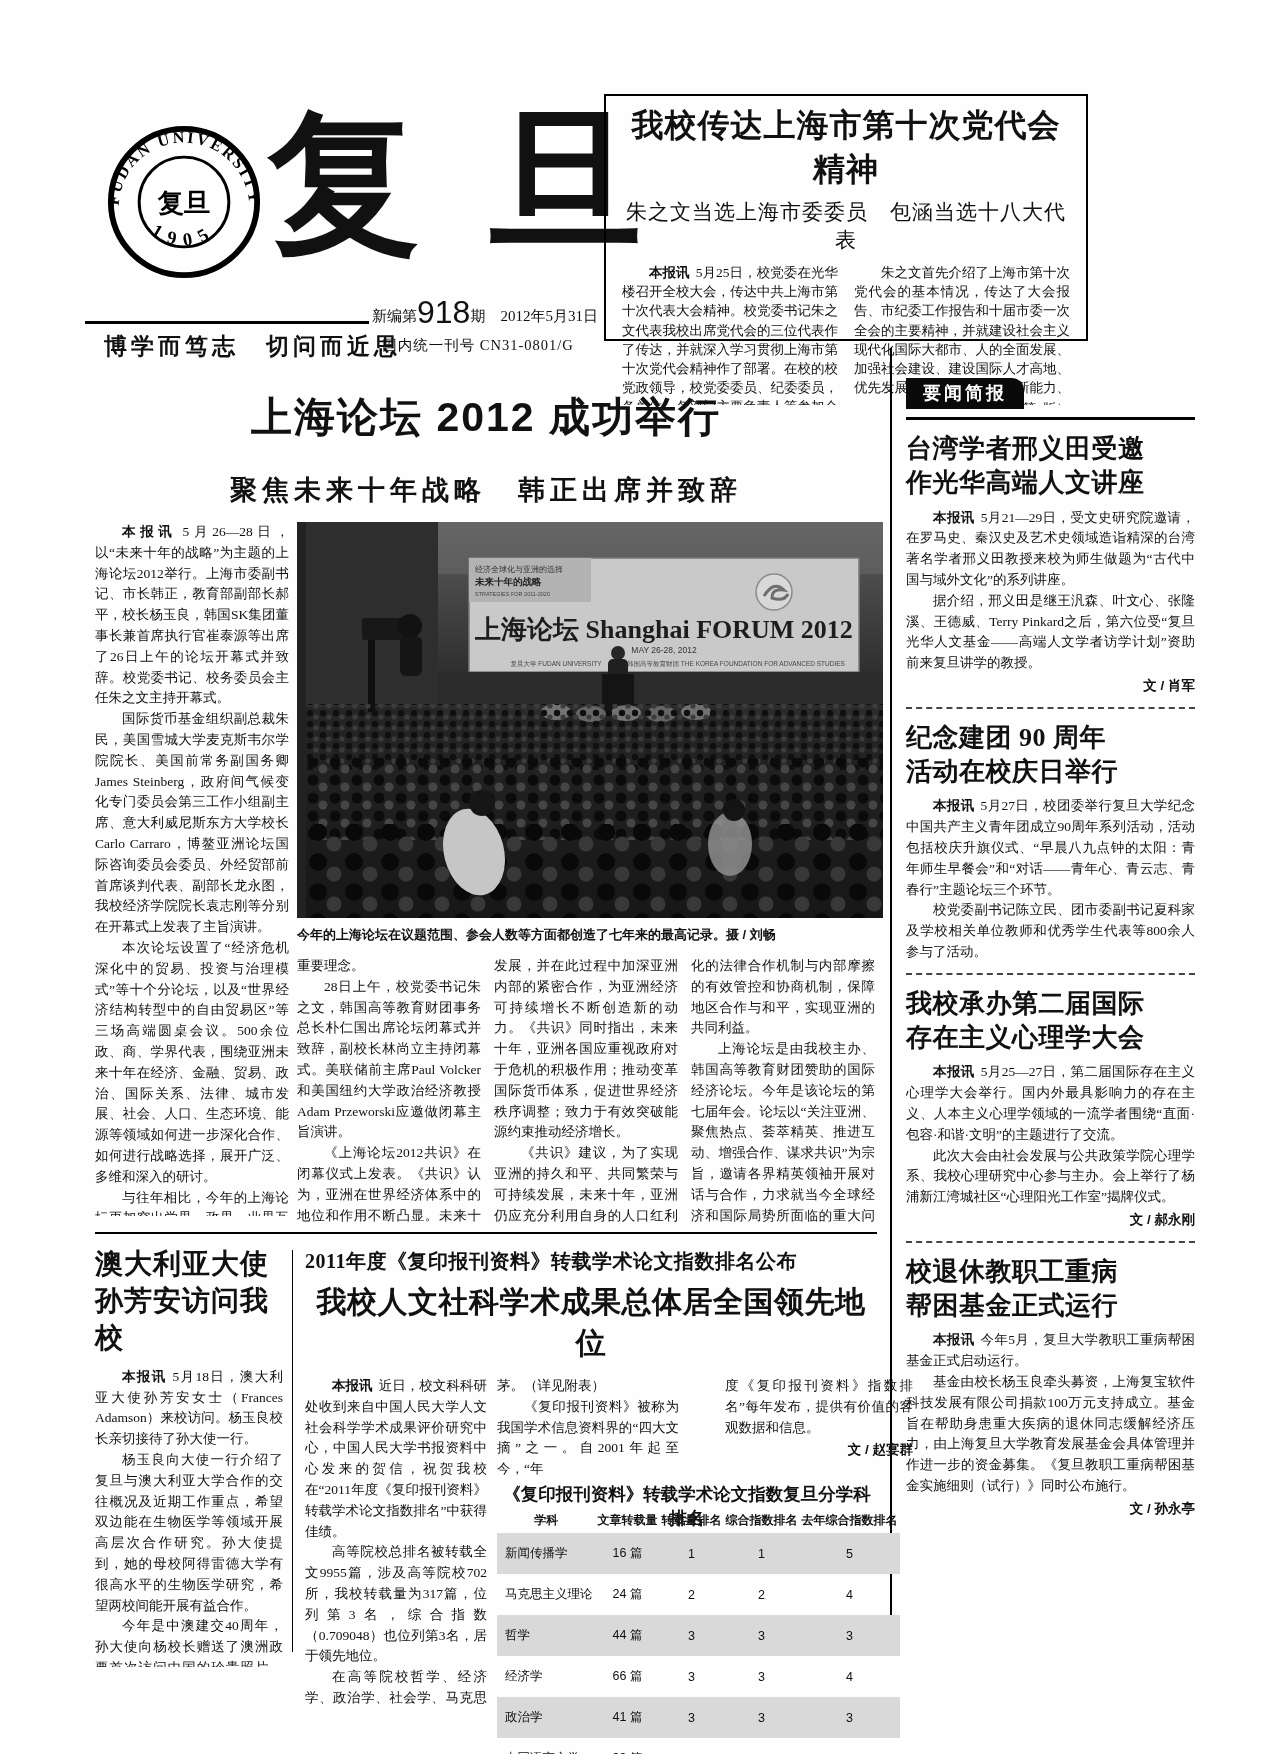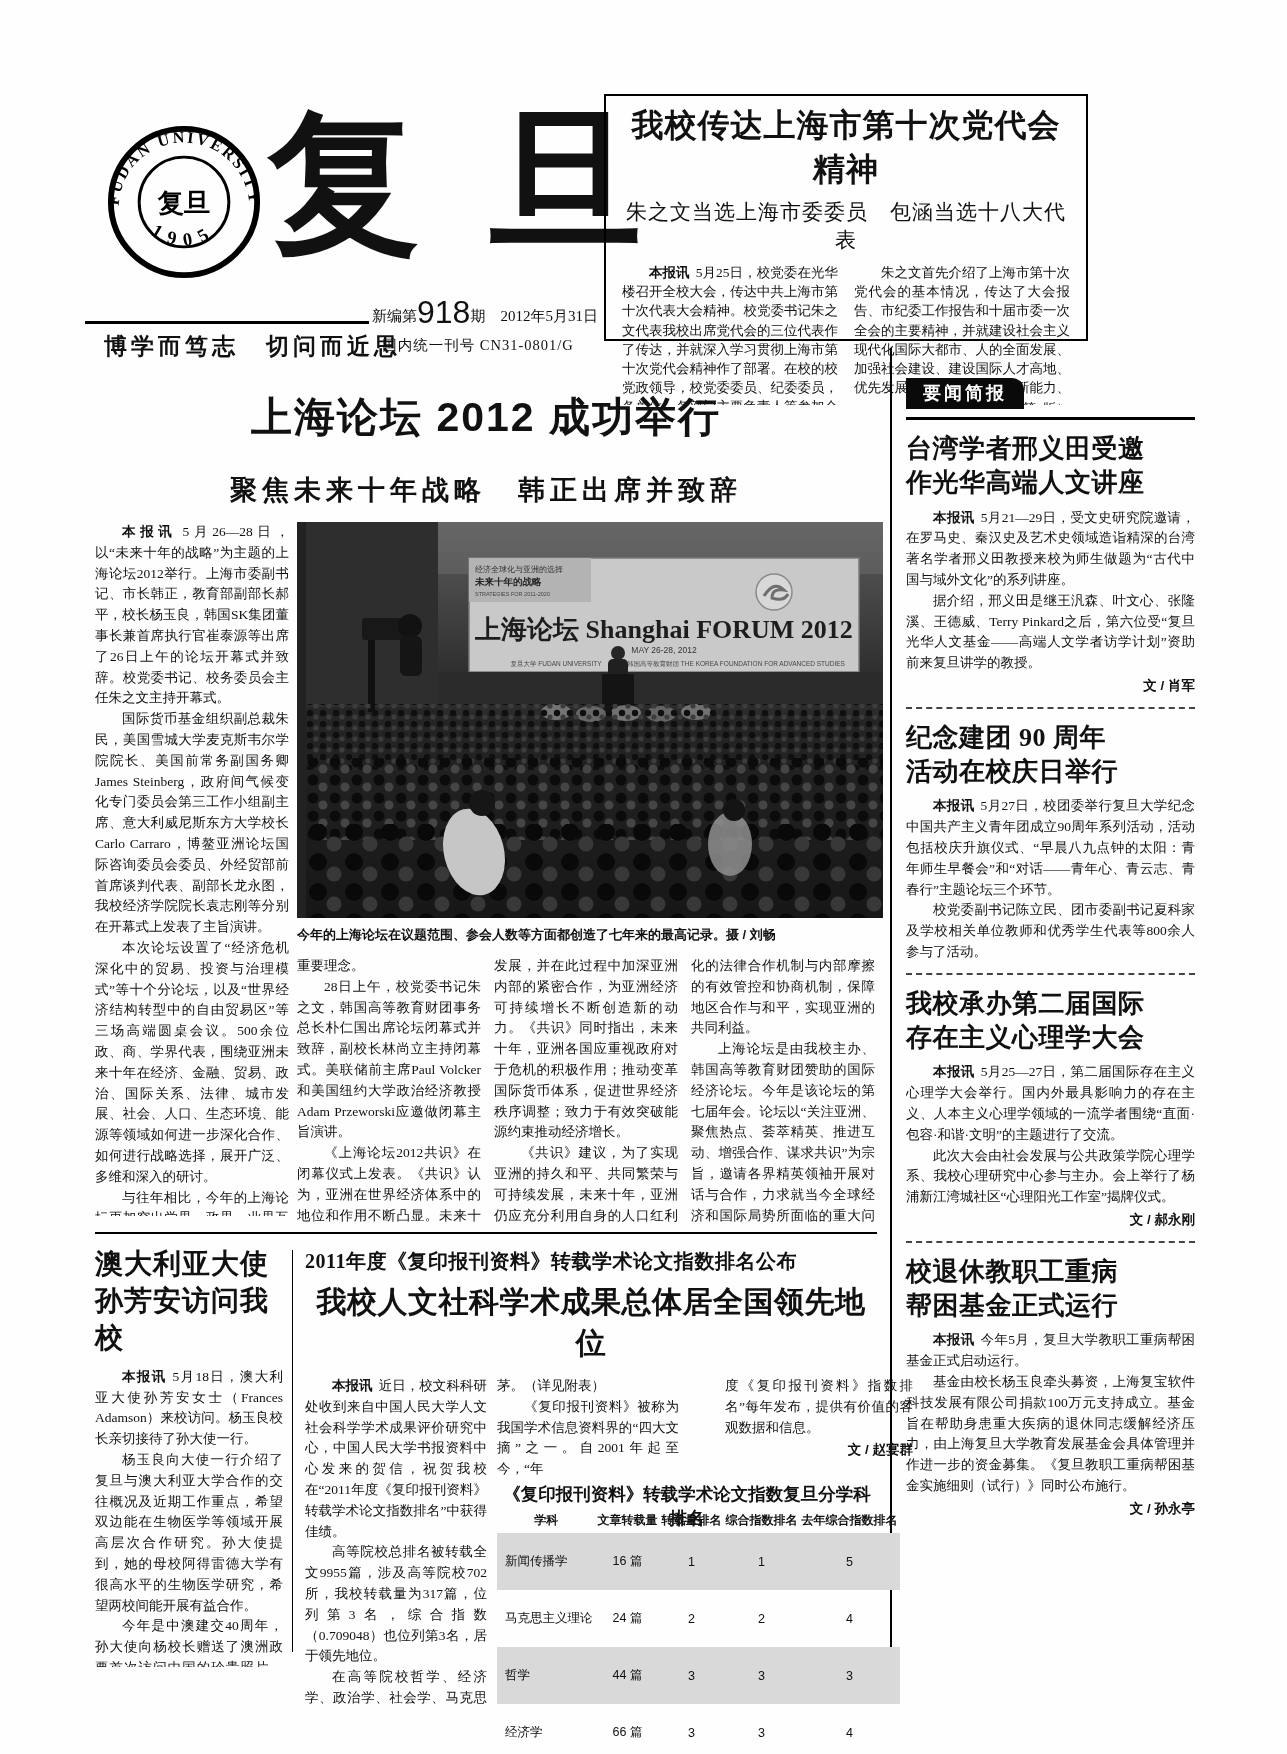--- a/index.html
+++ b/index.html
@@ -63,21 +63,21 @@
              font-family:"Liberation Sans","DejaVu Sans",sans-serif;letter-spacing:.5px;}
   .rank-body{position:relative;margin-top:12px;height:330px;}
   .rank-c1{position:absolute;left:0;top:0;width:182px;height:328px;}
   .rank-c2{position:absolute;left:192px;top:0;width:182px;height:100px;}
   .rank-c3{position:absolute;left:384px;top:0;width:188px;height:100px;margin-left:36px;}
   .table-title{position:absolute;left:192px;top:106px;width:380px;text-align:center;
                font-size:17.5px;font-weight:bold;}
   .rank-table{position:absolute;left:192px;top:132px;width:380px;border-collapse:collapse;
               font-family:"Liberation Sans","DejaVu Sans",sans-serif;}
   .rank-table th{font-size:12px;font-weight:bold;padding:4px 2px;text-align:center;white-space:nowrap;}
-  .rank-table td{font-size:12.5px;padding:20px 3px;text-align:center;margin-top:24px;}
+  .rank-table td{font-size:12.5px;padding:12px 3px;text-align:center;margin-top:24px;}
   .rank-table td:first-child{text-align:left;padding-left:8px;white-space:nowrap;}
   .rank-table tbody tr:nth-child(odd){background:#d9d9d9;}
 
   
   .briefs{left:906px;top:378px;width:289px;}
   .briefs-header{border-bottom:3px solid #000;padding-bottom:8px;}
   .briefs-tab{display:inline-block;background:#0a0a0a;color:#fff;font-size:18px;font-weight:bold;
               font-family:"Liberation Sans","DejaVu Sans",sans-serif;padding:3px 17px 4px;
               letter-spacing:3px;border-radius:0 12px 0 0;}
   .brief-title{font-size:26px;font-weight:800;line-height:1.32;margin-top:12px;letter-spacing:.5px;}

